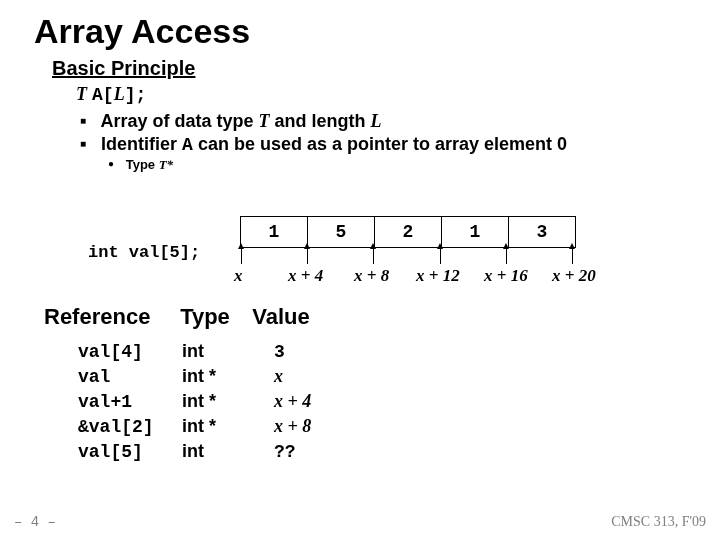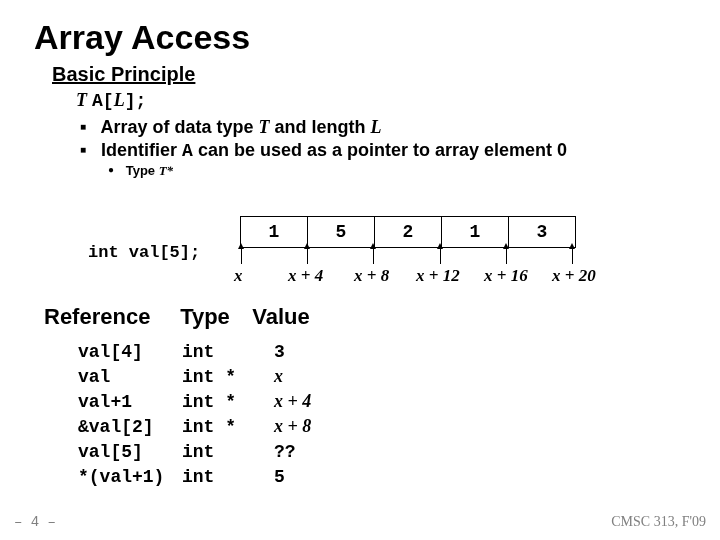--- a/index.html
+++ b/index.html
@@ -16,21 +16,21 @@
     position: relative;
     width: 720px;
     height: 540px;
     box-sizing: border-box;
     padding: 12px 30px 0 30px;
   }
   .title {
     font-size: 34px;
     font-weight: bold;
     color: #000;
-    margin: 6px 0 6px 4px;
+    margin: 0 0 6px 4px;
   }
   .subtitle {
     font-size: 20px;
     font-weight: bold;
     color: #000;
     margin: 4px 0 2px 22px;
     text-decoration: underline;
   }
   .decl {
     font-size: 18px;
@@ -123,21 +123,21 @@
   }
   .table {
     position: absolute;
     left: 70px;
     top: 338px;
     font-size: 18px;
     font-weight: bold;
   }
   .table td { padding: 1px 6px; vertical-align: baseline; }
   .col-ref { font-family: "Courier New", monospace; font-weight: bold; width: 90px; }
-  .col-type { font-family: Liberation Mono, monospace; font-weight: bold; width: 78px; }
+  .col-type { font-family: Liberation Sans, sans-serif; font-weight: bold; width: 78px; }
   .col-val { font-family: "Times New Roman", serif; font-style: italic; font-weight: bold; }
   .col-val .mono2 { font-family: "Courier New", monospace; font-style: normal; }
   .pagenum {
     position: absolute;
     left: 14px;
     bottom: 10px;
     font-family: "Courier New", monospace;
     font-size: 14px;
     color: #808080;
   }
@@ -230,24 +230,19 @@
     <tr>
       <td class="col-ref">&amp;val[2]</td>
       <td class="col-type">int *</td>
       <td class="col-val">x + 8</td>
     </tr>
     <tr>
       <td class="col-ref">val[5]</td>
       <td class="col-type">int</td>
       <td class="col-val"><span class="mono2">??</span></td>
     </tr>
-    <tr>
-      <td class="col-ref">*(val+1)</td>
-      <td class="col-type">int</td>
-      <td class="col-val"><span class="mono2">5</span></td>
-    </tr>
   </tbody>
     </table>
 
   <div class="pagenum">– 4 –</div>
   <div class="footer">CMSC 313, F'09</div>
 
 </div>
 
 </body></html>

